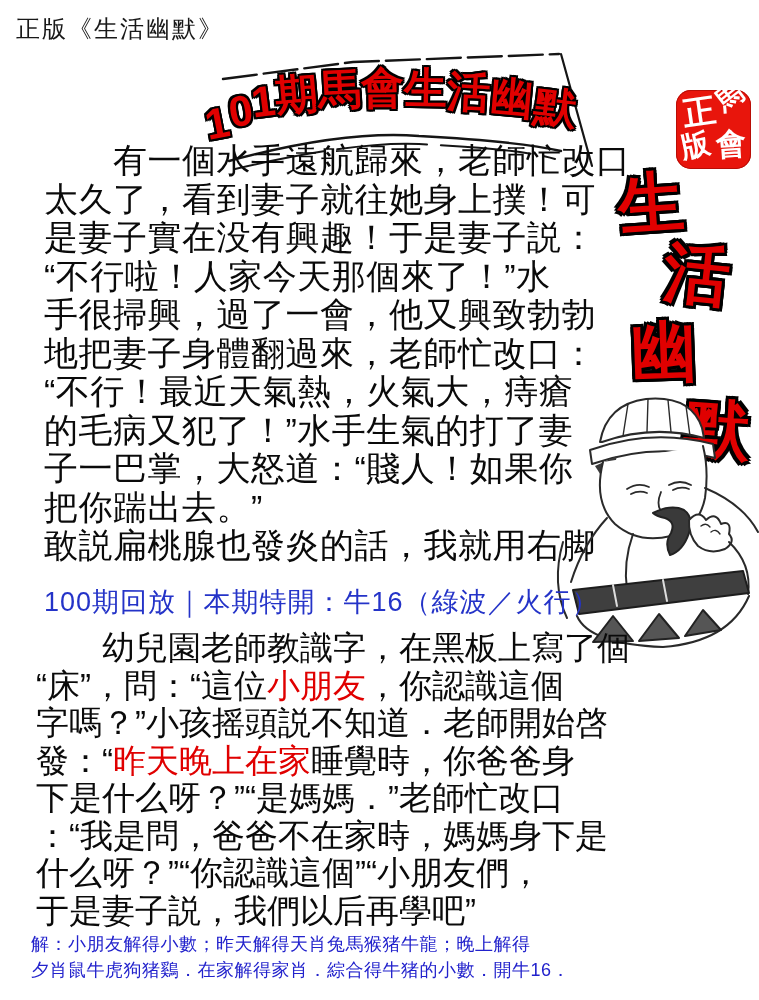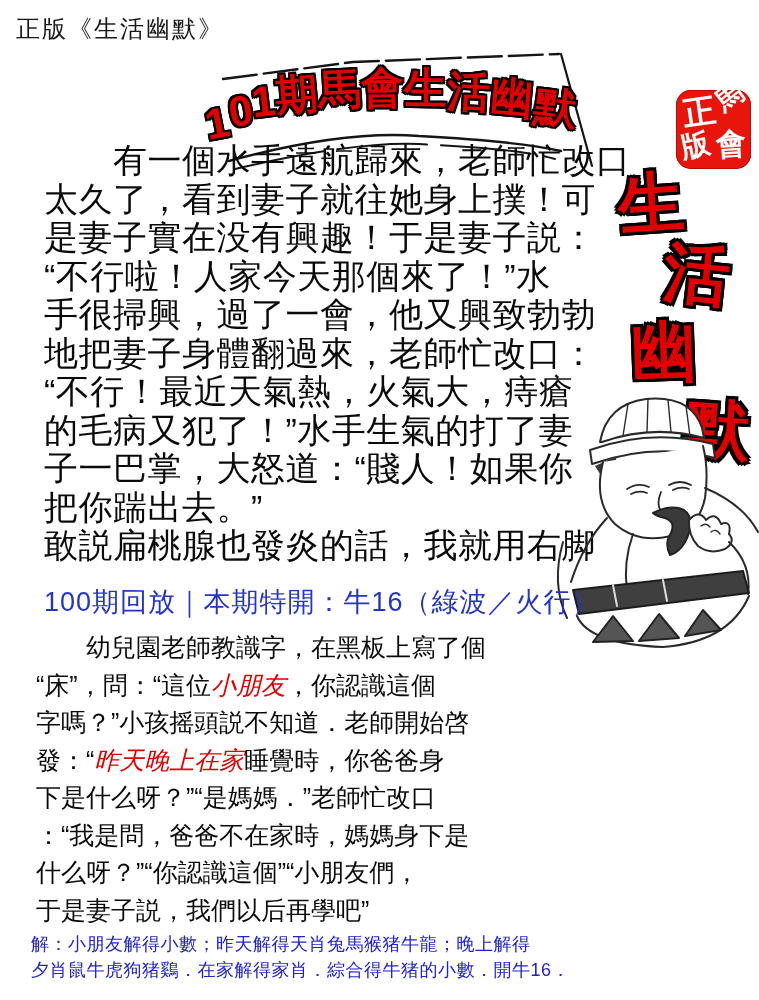--- a/index.html
+++ b/index.html
@@ -56,23 +56,23 @@
       -3px -3px 0 #000, 3px -3px 0 #000, -3px 3px 0 #000, 3px 3px 0 #000,
       0 -3px 0 #000, 0 3px 0 #000, -3px 0 0 #000, 3px 0 0 #000;
   }
   .sc0{left:618px;top:170px;transform:rotate(-4deg);}
   .sc1{left:664px;top:241px;transform:rotate(6deg);}
   .sc2{left:631px;top:319px;transform:rotate(-2deg);}
   .sc3{left:684px;top:396px;transform:rotate(4deg);}
 
   
   .joke1{left:44px;top:141px;width:620px;font-size:34px;line-height:38.5px;letter-spacing:0.5px;}
-  .joke2{left:36px;top:629px;width:720px;font-size:25px;line-height:37.5px;}
+  .joke2{left:36px;top:629px;width:720px;font-size:33px;line-height:37.5px;}
   .tline{white-space:nowrap;}
-  .hl{color:#e00000;font-style:italic;}
+  .hl{color:#e00000;}
 
   
   .result{
     left:44px;top:584px;
     font-size:27px;color:#2433c8;letter-spacing:1px;white-space:nowrap;
   }
 
   
   .analysis{
     left:31px;top:931px;width:720px;

